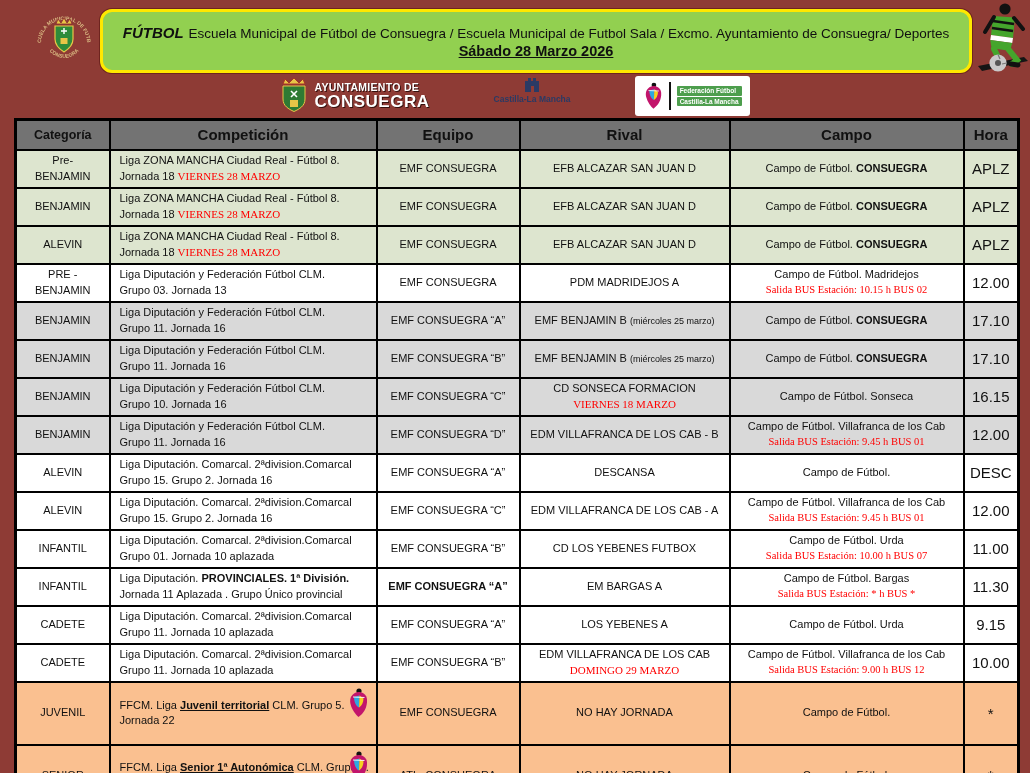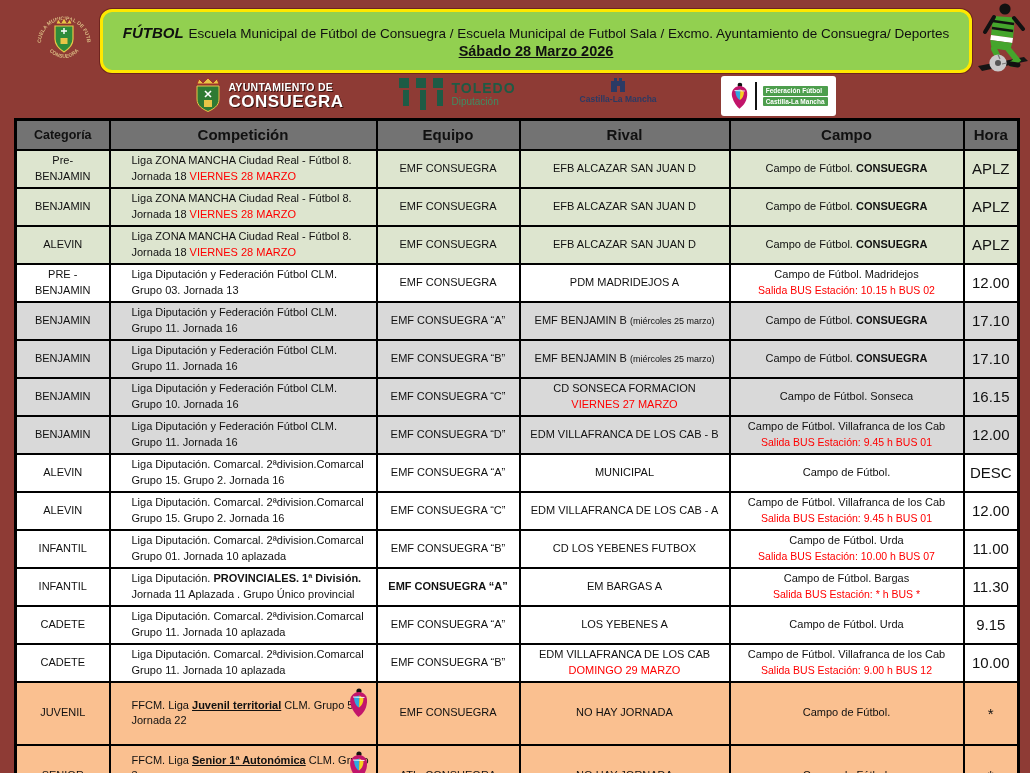--- a/index.html
+++ b/index.html
@@ -52,27 +52,27 @@
   th,td{border:2px solid #000;}
   thead tr{height:30px;}
   thead th{background:#737373;color:#111;font-weight:bold;font-size:15px;}
   thead th.col-categoria{font-size:12.5px;}
   tbody tr{height:38px;}
   tbody tr.tall{height:63px;}
   td{
     font-size:11px;color:#111;text-align:center;vertical-align:middle;
     padding:2px 4px;line-height:1.4;
   }
-  td.col-competicion{text-align:left;padding-left:21px;position:relative;}
+  td.col-competicion{text-align:left;padding-left:9px;position:relative;}
   td.col-hora{font-size:15px;}
   .bg-green td{background:#DDE5CF;}
   .bg-white td{background:#FFFFFF;}
   .bg-gray  td{background:#D9D9D9;}
   .bg-orange td{background:#FAC090;}
-  td .red{color:#FF0000;}
+  td .red{color:#FF0000;font-family:Liberation Serif, serif;}
   td .bold{font-weight:bold;}
   td .boldu{font-weight:bold;text-decoration:underline;}
   td .small{font-size:9px;}
   td.col-campo .red{font-size:10.5px;}
   td.has-icon .row-crest{position:absolute;right:7px;top:5px;}
 </style>
 </head>
 <body>
 
 <div class="crest-wrap">
@@ -128,34 +128,20 @@
       <path d="M3 10 h22 v13 c0 7 -5.5 10 -11 12.5 C8.5 33 3 30 3 23 Z" fill="#2F7A33" stroke="#E8C547" stroke-width="1"></path>
       <path d="M11 15 l6 6 M17 15 l-6 6" stroke="#fff" stroke-width="1.6"></path>
       <rect x="10" y="24" width="8" height="7" fill="#E8C547"></rect>
     </svg>
     <div class="ayto-text">
       <div class="l1">AYUNTAMIENTO DE</div>
       <div class="l2">CONSUEGRA</div>
     </div>
   </div>
 
-  <div class="logo-item">
-    <svg width="46" height="36" viewBox="0 0 46 36">
-      <rect x="0" y="2" width="10" height="10" fill="#1E5B45"></rect>
-      <rect x="17" y="2" width="10" height="10" fill="#1E5B45"></rect>
-      <rect x="34" y="2" width="10" height="10" fill="#1E5B45"></rect>
-      <rect x="4" y="14" width="6" height="16" fill="#1E5B45"></rect>
-      <rect x="21" y="14" width="6" height="20" fill="#1E5B45"></rect>
-      <rect x="38" y="14" width="6" height="16" fill="#1E5B45"></rect>
-    </svg>
-    <div class="toledo-text">
-      <div class="l1">TOLEDO</div>
-      <div class="l2">Diputación</div>
-    </div>
-  </div>
 
   <div class="clm-item">
     <svg width="18" height="17" viewBox="0 0 18 17">
       <path d="M2 5 h3 V2 h3 v3 h2 V2 h3 v3 h3 v11 H2 Z" fill="#2B3A64"></path>
       <rect x="8" y="10" width="3" height="6" fill="#8E3B35"></rect>
     </svg>
     <div class="clm-text">
         <div class="l1">Castilla-La Mancha</div>
       </div>
     <div class="clm-script"><span>Somos dep</span><span class="heart">♥</span><span>rte</span></div>
@@ -243,37 +229,37 @@
           <td class="col-competicion"><span>Liga Diputación y Federación Fútbol CLM.</span><br><span>Grupo 11. Jornada 16</span></td>
           <td class="col-equipo"><span>EMF CONSUEGRA “B”</span></td>
           <td class="col-rival"><span>EMF BENJAMIN B </span><span class="small">(miércoles 25 marzo)</span></td>
           <td class="col-campo"><span>Campo de Fútbol. </span><span class="bold">CONSUEGRA</span></td>
           <td class="col-hora"><span>17.10</span></td>
         </tr>
         <tr class="bg-gray">
           <td class="col-categoria"><span>BENJAMIN</span></td>
           <td class="col-competicion"><span>Liga Diputación y Federación Fútbol CLM.</span><br><span>Grupo 10. Jornada 16</span></td>
           <td class="col-equipo"><span>EMF CONSUEGRA “C”</span></td>
-          <td class="col-rival"><span>CD SONSECA FORMACION</span><br><span class="red">VIERNES 27 MARZO</span></td>
+          <td class="col-rival"><span>CD SONSECA FORMACION</span><br><span class="red">VIERNES 18 MARZO</span></td>
           <td class="col-campo"><span>Campo de Fútbol. Sonseca</span></td>
           <td class="col-hora"><span>16.15</span></td>
         </tr>
         <tr class="bg-gray">
           <td class="col-categoria"><span>BENJAMIN</span></td>
           <td class="col-competicion"><span>Liga Diputación y Federación Fútbol CLM.</span><br><span>Grupo 11. Jornada 16</span></td>
           <td class="col-equipo"><span>EMF CONSUEGRA “D”</span></td>
           <td class="col-rival"><span>EDM VILLAFRANCA DE LOS CAB - B</span></td>
           <td class="col-campo"><span>Campo de Fútbol. Villafranca de los Cab</span><br><span class="red">Salida BUS Estación:  9.45 h BUS 01</span></td>
           <td class="col-hora"><span>12.00</span></td>
         </tr>
         <tr class="bg-white">
           <td class="col-categoria"><span>ALEVIN</span></td>
           <td class="col-competicion"><span>Liga Diputación. Comarcal.  2ªdivision.Comarcal</span><br><span>Grupo 15. Grupo 2. Jornada 16</span></td>
           <td class="col-equipo"><span>EMF CONSUEGRA “A”</span></td>
-          <td class="col-rival"><span>MUNICIPAL</span></td>
+          <td class="col-rival"><span>DESCANSA</span></td>
           <td class="col-campo"><span>Campo de Fútbol.</span></td>
           <td class="col-hora"><span>DESC</span></td>
         </tr>
         <tr class="bg-white">
           <td class="col-categoria"><span>ALEVIN</span></td>
           <td class="col-competicion"><span>Liga Diputación. Comarcal.  2ªdivision.Comarcal</span><br><span>Grupo 15. Grupo 2. Jornada 16</span></td>
           <td class="col-equipo"><span>EMF CONSUEGRA “C”</span></td>
           <td class="col-rival"><span>EDM VILLAFRANCA DE LOS CAB - A</span></td>
           <td class="col-campo"><span>Campo de Fútbol. Villafranca de los Cab</span><br><span class="red">Salida BUS Estación:  9.45 h BUS 01</span></td>
           <td class="col-hora"><span>12.00</span></td>

